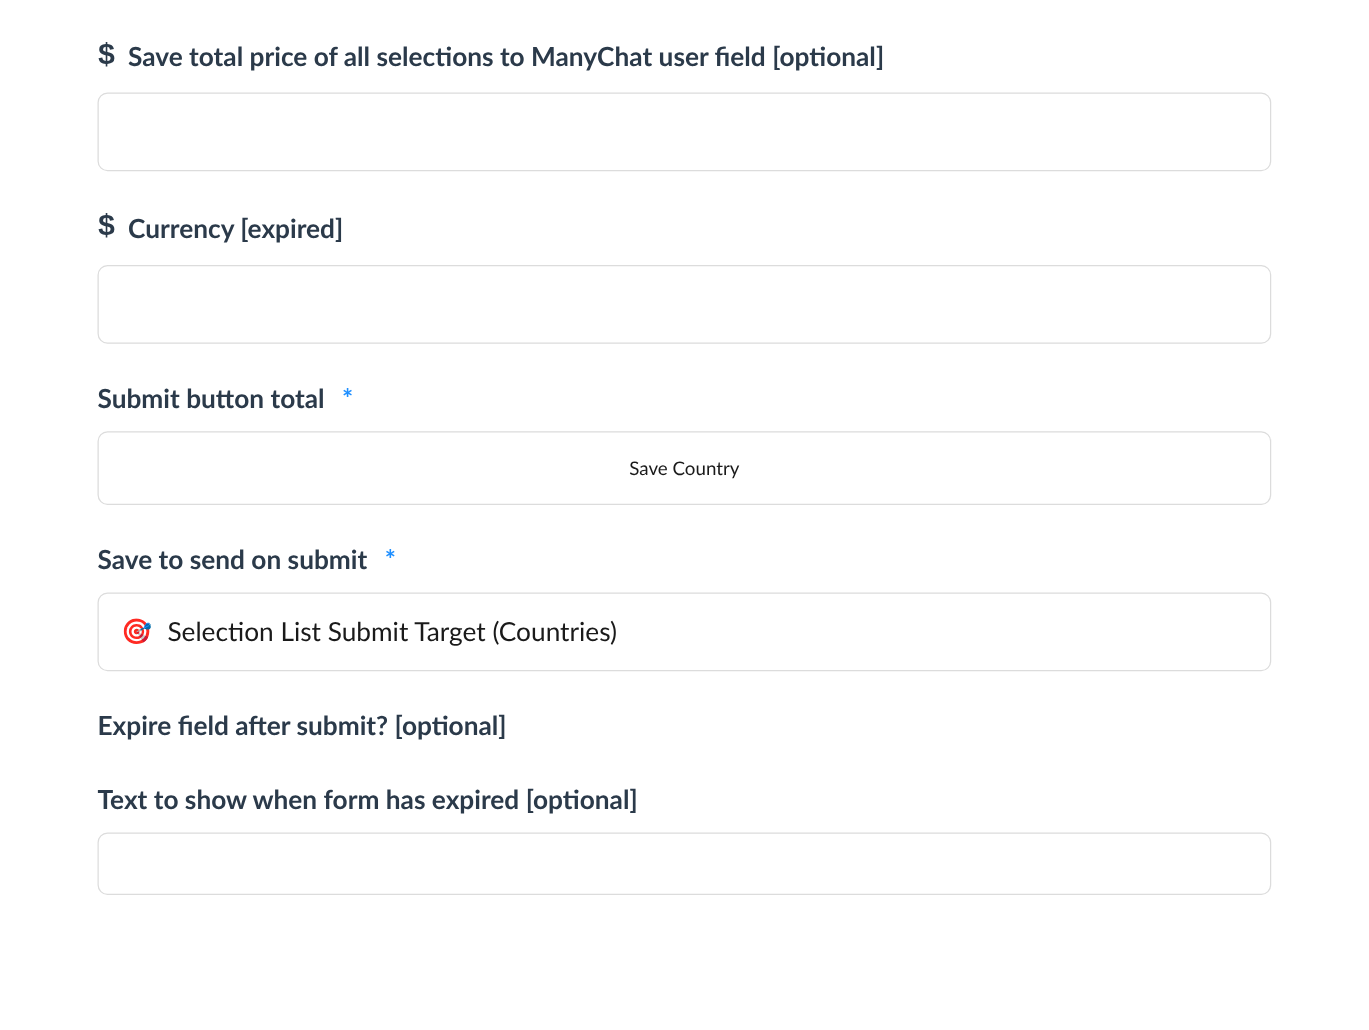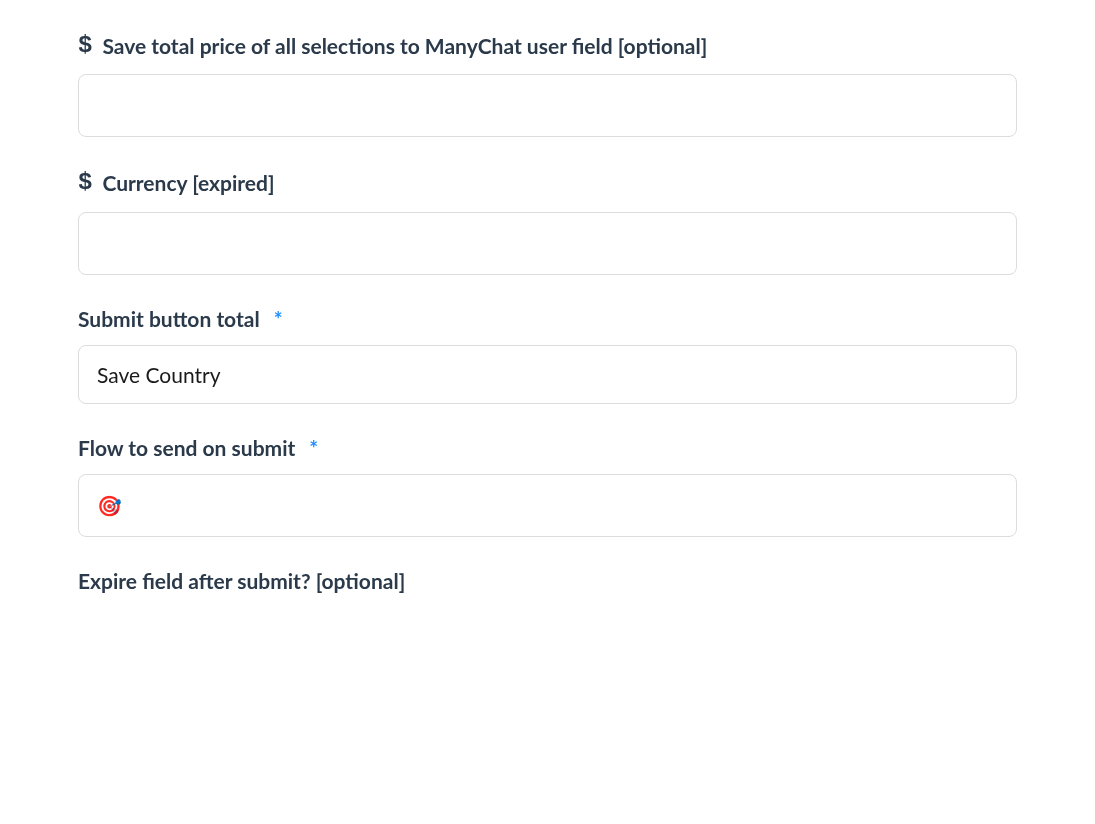--- a/index.html
+++ b/index.html
@@ -48,25 +48,26 @@
     color: #1a1a1a;
     background: #fff;
     outline: none;
     display: flex;
     align-items: center;
   }
   .input input {
     border: none;
     outline: none;
     width: 100%;
-    font-size: 21px;
+    font-size: 15px;
     font-family: inherit;
     color: #1a1a1a;
     background: transparent;
     padding: 0;
+    text-align: center;
   }
   .input.short {
     height: 59px;
   }
   .input .target-emoji {
     margin-right: 12px;
     font-size: 20px;
   }
 </style>
 </head>
@@ -99,28 +100,37 @@
       <span>Submit button total</span>
       <span class="required">*</span>
     </div>
     <div class="input short">
       <input type="text" value="Save Country" style="">
     </div>
   </div>
 
   <div class="field">
     <div class="label">
-      <span>Flow to send on submit</span>
+      <span>Save to send on submit</span>
       <span class="required">*</span>
     </div>
     <div class="input">
       <span class="target-emoji">🎯</span>
+      <span>Selection List Submit Target (Countries)</span>
     </div>
   </div>
 
   <div class="field">
     <div class="label">
       <span>Expire field after submit? [optional]</span>
     </div>
   </div>
 
+  <div class="field" style="margin-bottom:0;">
+    <div class="label">
+      <span>Text to show when form has expired [optional]</span>
+    </div>
+    <div class="input short" style="height:50px;">
+      <input type="text" value="" style="">
+    </div>
+  </div>
 
 </div>
 
 </body></html>

